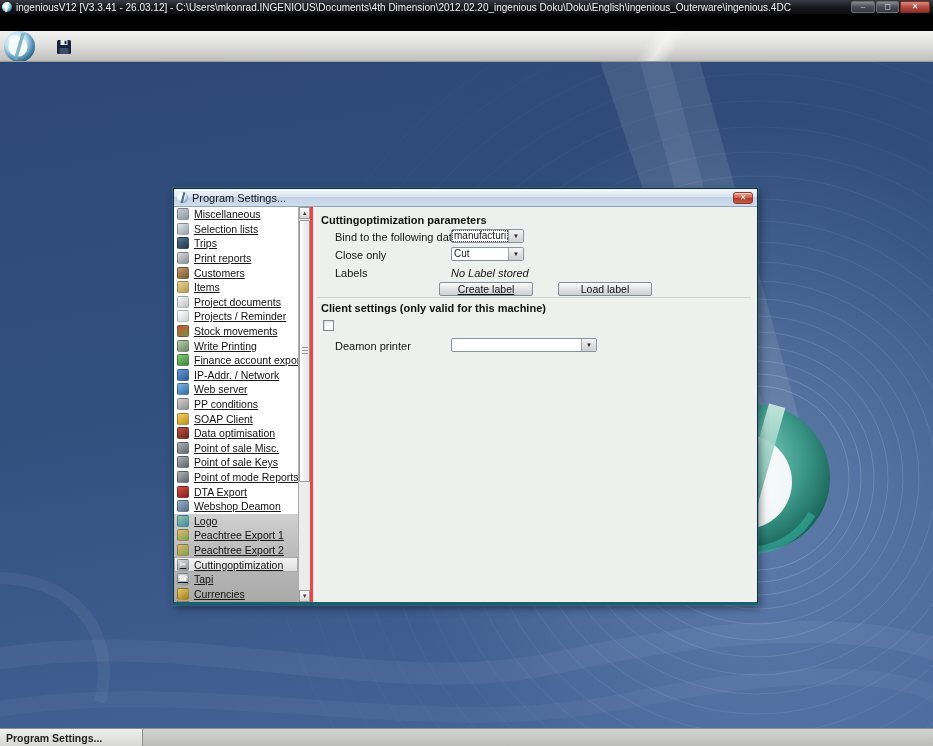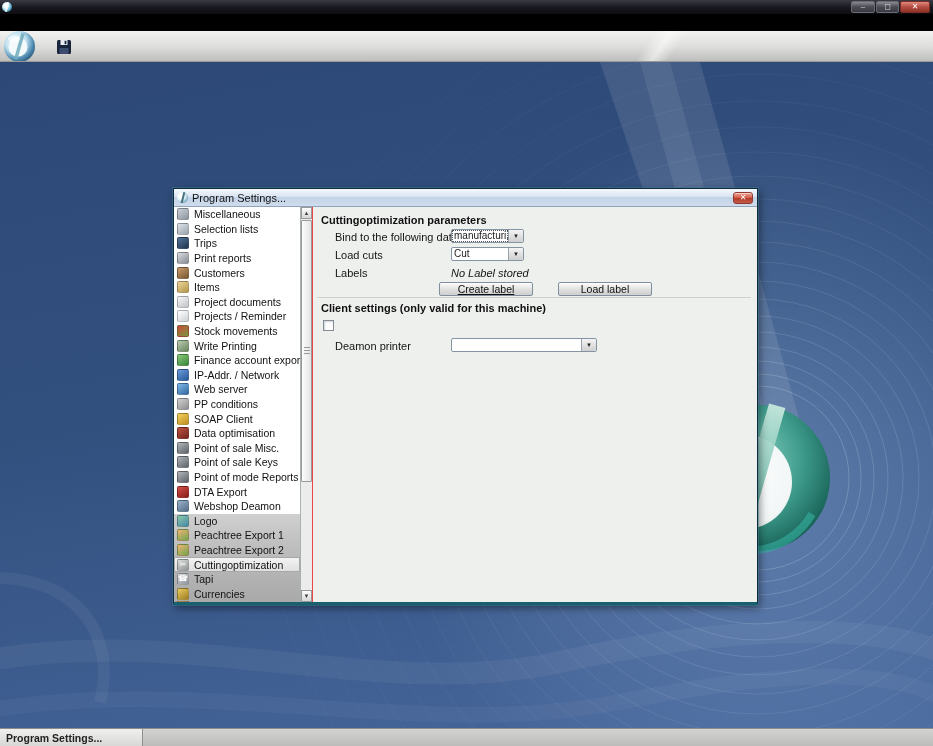--- a/index.html
+++ b/index.html
@@ -61,21 +61,21 @@
     background:radial-gradient(circle at 35% 35%, #fff 25%, #cfe4ee 50%, #6aa0b8 78%, #2a5a72 100%); }
   #dlg-icon::after{ content:""; position:absolute; left:4.5px; top:0; width:1.5px; height:11px; background:#48707e; transform:rotate(14deg); }
   #dlg-title { font-size:11px; color:#111; }
   #dlg-close { position:absolute; right:4px; top:3px; width:20px; height:12px; border-radius:3px;
     border:1px solid #8e3a30; background:linear-gradient(180deg,#f0a090,#d4604e 45%,#b03a2a 50%,#c65a48 100%);
     color:#fff; font-size:8px; line-height:10px; text-align:center; box-shadow:inset 0 1px 0 rgba(255,255,255,.5); }
 
   #dlg-body { flex:1; display:flex; min-height:0; }
 
   
-  #sidebar { width:139px; flex:0 0 auto; display:flex; border-right:1px solid #ef4444; background:#fff; }
+  #sidebar { width:139px; flex:0 0 auto; display:flex; border-right:3px solid #ef4444; background:#fff;text-decoration:underline; }
   #list { position:relative; width:127px; overflow:hidden; background:#fff; }
   #grayzone { position:absolute; left:0; right:0; top:306.6px; bottom:0;
     background:linear-gradient(180deg,#d0d0d0 0%,#bdbdbd 40%,#a9a9a9 100%); }
   .srow { position:relative; height:14.6px; display:flex; align-items:center; padding-left:3px; }
   .srow .slabel { font-size:10.5px; color:#111; white-space:nowrap; margin-left:5px; }
   .srow.selected { background:linear-gradient(180deg,#f5f5f5,#dedede); box-shadow:0 0 0 1px #a8a8a8 inset; }
   .sicon { width:12px; height:12px; flex:0 0 auto; border-radius:2px; border:1px solid rgba(0,0,0,.22);
     font-size:8px; line-height:10px; text-align:center; color:#fff; }
   .srow.partial { height:3.5px; overflow:hidden; }
 
@@ -111,20 +111,21 @@
     box-shadow:inset 1px 1px 2px rgba(0,0,0,.18); }
   #chk-label { position:absolute; left:26px; top:112px; font-weight:bold; color:#111; }
 </style>
 </head>
 <body>
 
 <div id="screen">
 
   <div id="titlebar">
     <span id="title-icon"></span>
+    <span id="title-text">ingeniousV12 [V3.3.41 - 26.03.12] - C:\Users\mkonrad.INGENIOUS\Documents\4th Dimension\2012.02.20_ingenious Doku\Doku\English\ingenious_Outerware\ingenious.4DC</span>
     <span id="winbtns">
       <span class="winbtn min">–</span>
       <span class="winbtn max">◻</span>
       <span class="winbtn close">✕</span>
     </span>
   </div>
 
 
   <div id="toolbar">
     <span id="app-logo">
@@ -352,21 +353,21 @@
 
         <div id="main">
           <div class="sec-header" style="top:7px;">Cuttingoptimization parameters</div>
 
           <div class="flabel" style="top:24px;">Bind to the following date</div>
           <div class="combo" style="top:22px; width:73px;">
             <span class="ctext focused">manufacturi...</span>
             <span class="carrow">▼</span>
           </div>
 
-          <div class="flabel" style="top:42px;">Load cuts</div>
+          <div class="flabel" style="top:42px;">Close only</div>
           <div class="combo" style="top:40px; width:73px;">
             <span class="ctext">Cut</span>
             <span class="carrow">▼</span>
           </div>
 
           <div class="flabel" style="top:60px;">Labels</div>
           <div class="fvalue" style="top:60px;font-style:italic;">No Label stored</div>
 
           <div class="pbtn" style="left:126px; top:75px;text-decoration:underline;">Create label</div>
           <div class="pbtn" style="left:245px; top:75px;">Load label</div>

